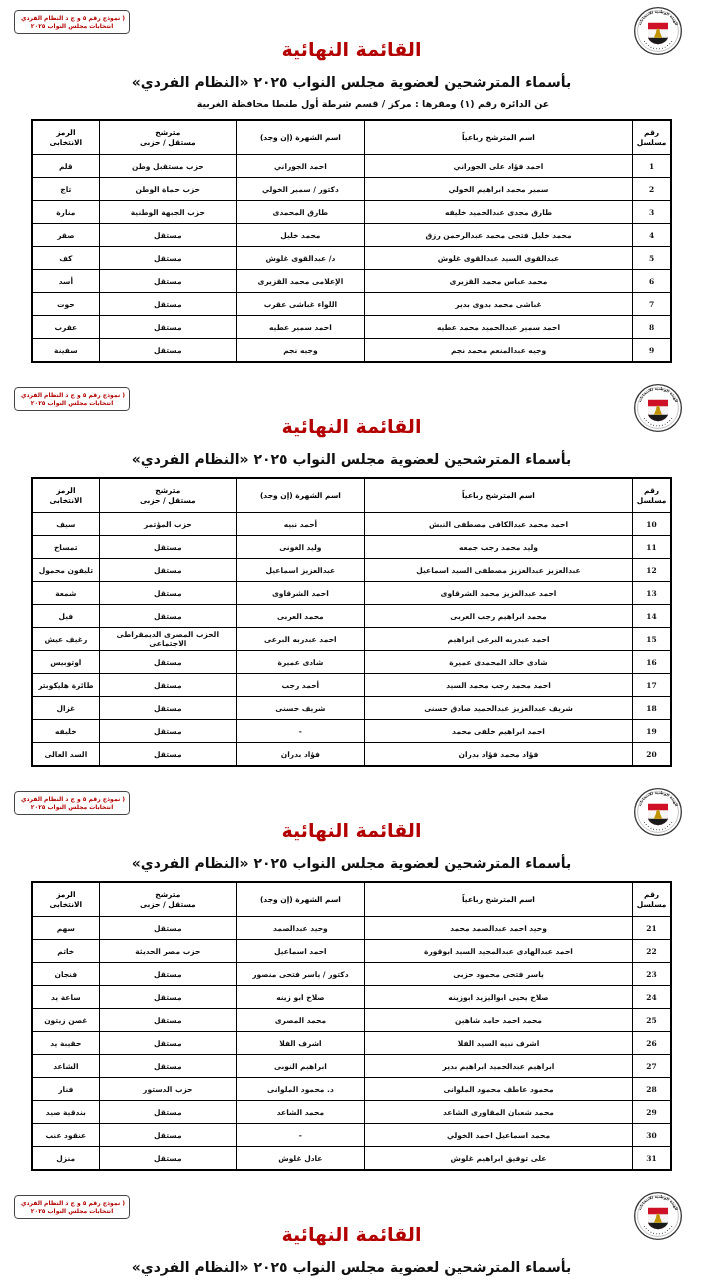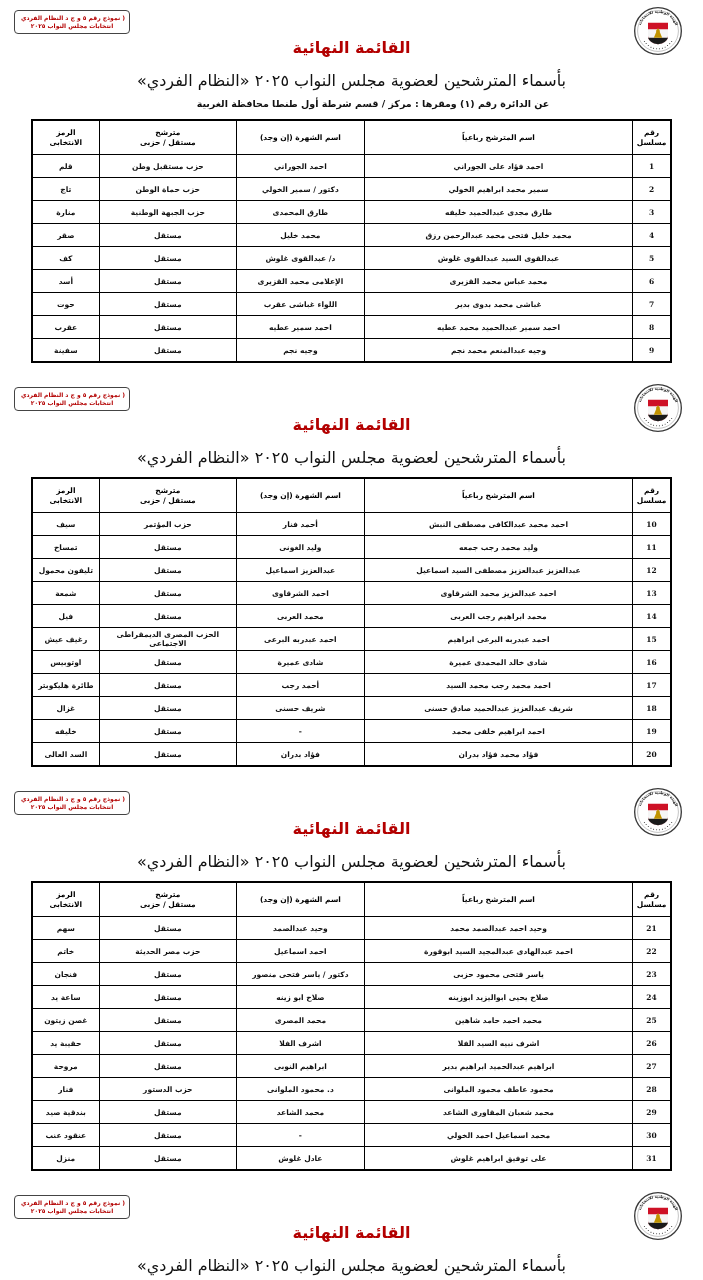--- a/index.html
+++ b/index.html
@@ -17,25 +17,25 @@
     border:1px solid #444;border-radius:4px;
     padding:3px 4px;text-align:center;
   }
   .stamp div{color:#b30000;font-size:6px;line-height:8px;font-weight:bold;white-space:nowrap;overflow:hidden;}
 
   
   .emblem{position:absolute;right:20px;top:6px;width:50px;height:50px;}
 
   .title{
     text-align:center;color:#b30000;font-weight:bold;
-    font-size:16px;margin:30px 0 0 0;
+    font-size:19px;margin:30px 0 0 0;
   }
   .subtitle{
-    text-align:center;color:#111;font-weight:normal;
-    font-size:16px;margin:14px 0 0 0;
+    text-align:center;color:#111;font-weight:bold;
+    font-size:14px;margin:14px 0 0 0;
   }
   .district{
     text-align:center;color:#111;font-weight:bold;
     font-size:9.5px;margin:8px 0 0 0;padding-left:43px;
   }
 
   table.cands{
     width:641px;margin:10px auto 0 auto;border-collapse:collapse;
     border:2px solid #000;table-layout:fixed;
   }
@@ -221,21 +221,21 @@
        <th>مترشح
 مستقل / حزبى</th>
        <th>الرمز
 الانتخابى</th>
      </tr>
         </thead>
         <tbody>
           <tr>
             <td class="serial">10</td>
        <td>احمد محمد عبدالكافى مصطفى النبش</td>
-       <td>أحمد فنار</td>
+       <td>أحمد نبيه</td>
        <td>حزب المؤتمر</td>
        <td>سيف</td>
           </tr>
           <tr>
             <td class="serial">11</td>
        <td>وليد محمد رجب جمعه</td>
        <td>وليد الغونى</td>
        <td>مستقل</td>
        <td>تمساح</td>
           </tr>
@@ -395,21 +395,21 @@
        <td>اشرف نبيه السيد الفلا</td>
        <td>اشرف الفلا</td>
        <td>مستقل</td>
        <td>حقيبة يد</td>
           </tr>
           <tr>
             <td class="serial">27</td>
        <td>ابراهيم عبدالحميد ابراهيم بدير</td>
        <td>ابراهيم النوبى</td>
        <td>مستقل</td>
-       <td>مروحة</td>
+       <td>الشاعد</td>
           </tr>
           <tr>
             <td class="serial">28</td>
        <td>محمود عاطف محمود الملوانى</td>
        <td>د. محمود الملوانى</td>
        <td>حزب الدستور</td>
        <td>فنار</td>
           </tr>
           <tr>
             <td class="serial">29</td>

